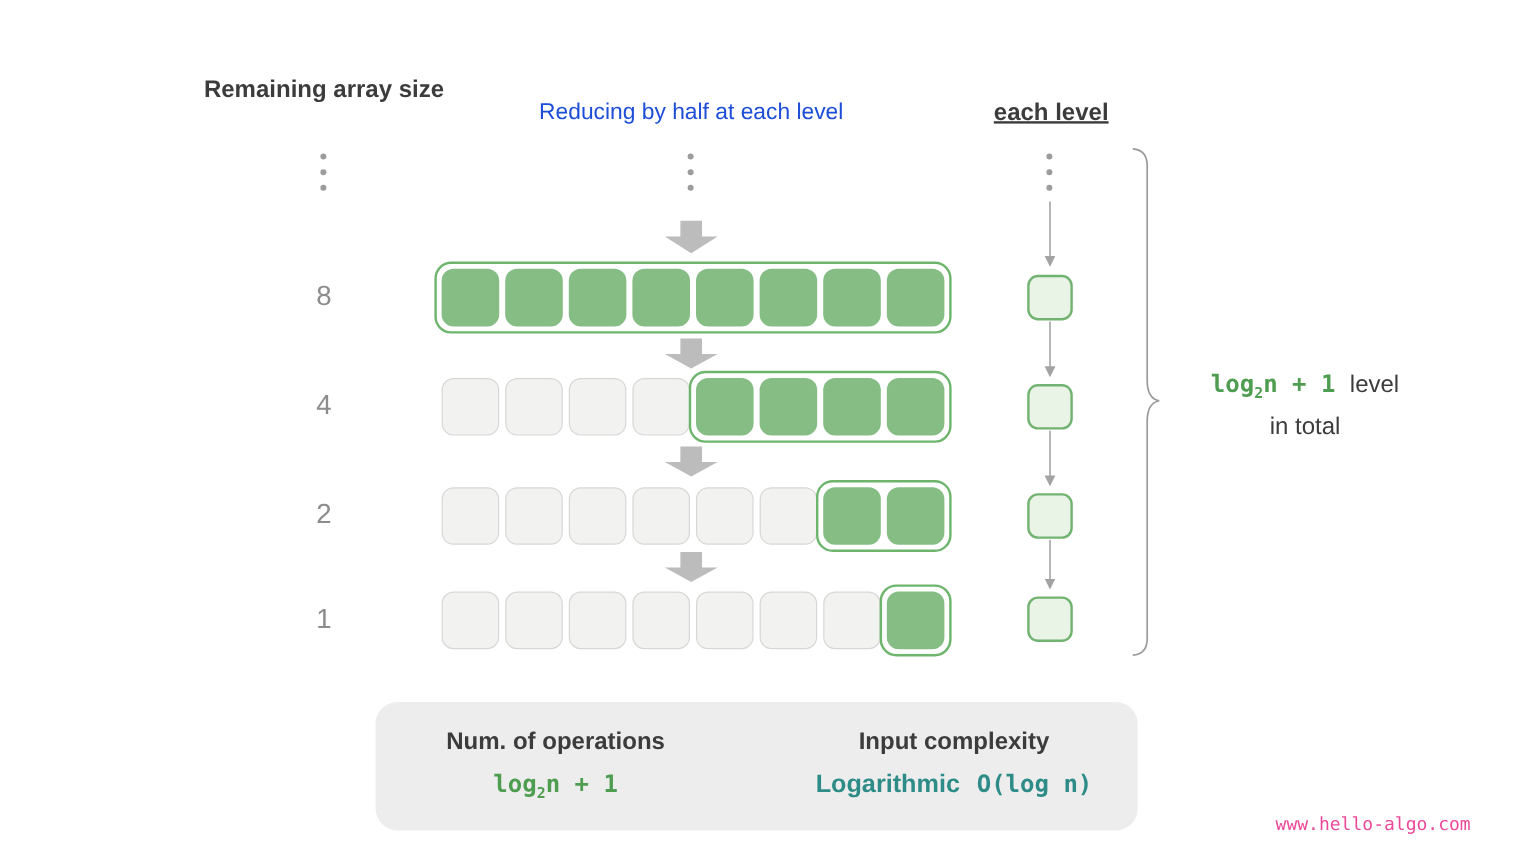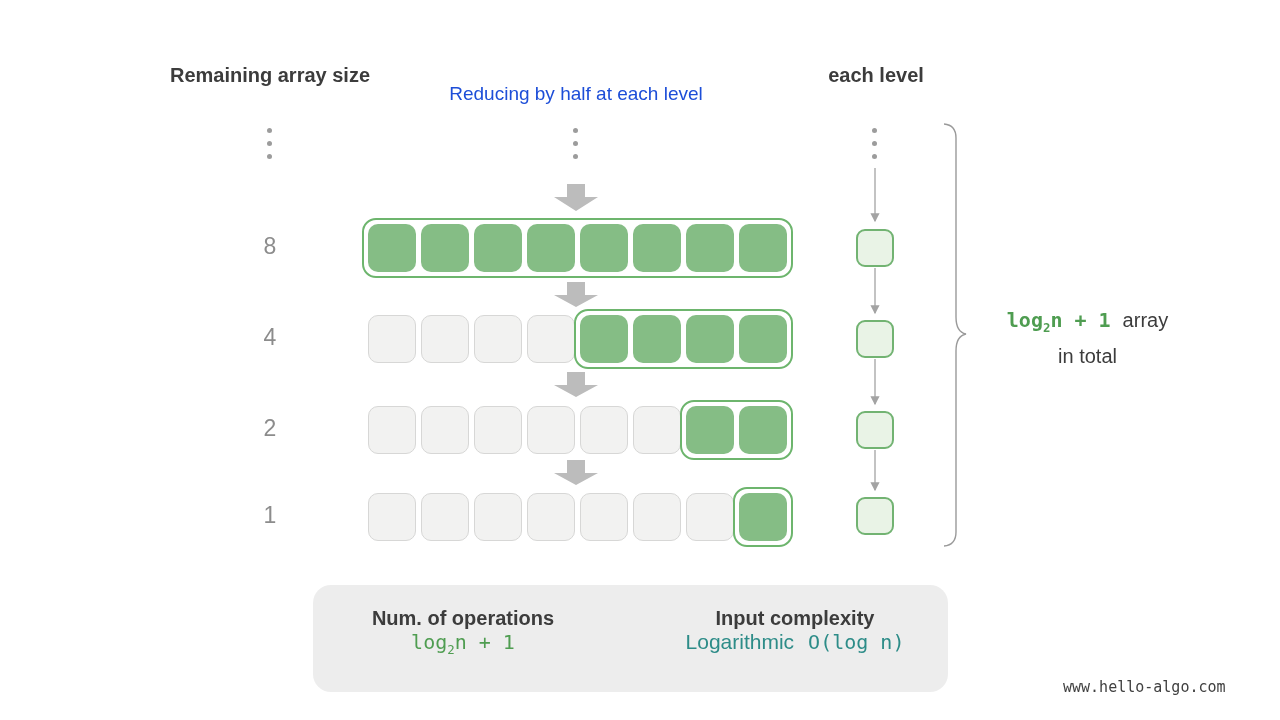--- a/index.html
+++ b/index.html
@@ -29,26 +29,26 @@
   .brace-label{position:absolute;left:980px;top:306px;width:215px;text-align:center;
                font-size:20px;line-height:28px;color:#3c3c3c;}
   .brace-label .formula{font-weight:bold;}
   .brace-label .lvl{margin-left:12px;}
   sub{font-size:0.62em;}
 
   .summary{position:absolute;left:313px;top:585px;width:635px;height:107px;
            background:#ededed;border-radius:18px;}
   .sum-group{position:absolute;text-align:center;}
   .sum-title{font-size:20px;font-weight:bold;color:#3c3c3c;}
-  .sum-value{font-size:20px;font-weight:normal;}
+  .sum-value{margin-top:11px;font-size:20px;font-weight:bold;}
   .teal{color:#2d8c88;}
   .gap-l{margin-left:14px;}
 
   .watermark{position:absolute;left:1063px;top:678px;font-family:"DejaVu Sans Mono",monospace;
-             font-size:15px;color:#404040;}
+             font-size:15px;color:#ec4899;}
 </style>
 </head>
 <body>
 
 <div class="canvas">
 
   <svg class="overlay" viewBox="0 0 1280 720">
     <defs>
       <marker id="ah" markerWidth="9" markerHeight="9" refX="6" refY="3.5" orient="auto">
         <path d="M0,0 L7,3.5 L0,7 Z" fill="#a3a3a3"></path>
@@ -67,21 +67,21 @@
 
     <path d="M944,124 Q956,125 956,138 L956,317 Q956,332 966,334 Q956,336 956,351 L956,532 Q956,545 944,546" fill="none" stroke="#9a9a9a" stroke-width="1.4"></path>
 
     <polygon fill="#c2c2c2" points="601,629 623,629 623,620 641,637 623,654 623,645 601,645"></polygon>
   </svg>
 
   <div class="hdr" style="left:120px;top:64px;width:300px;">Remaining array size</div>
 
   <div class="hdr-sub" style="left:400px;top:83px;width:352px;">Reducing by half at each level</div>
 
-  <div class="hdr" style="left:776px;top:64px;width:200px;">each level</div>
+  <div class="hdr" style="left:776px;top:83px;width:200px;text-decoration:underline;">each level</div>
 
   <div class="vdots" style="left:267px;top:128px;">
       <i></i>
       <i></i>
       <i></i>
     </div>
   <div class="vdots" style="left:573px;top:128px;">
       <i></i>
       <i></i>
       <i></i>
@@ -135,21 +135,21 @@
       <div class="cell gray" style="left: 580px; top: 493px;"></div>
       <div class="cell gray" style="left: 633px; top: 493px;"></div>
       <div class="cell gray" style="left: 686px; top: 493px;"></div>
       <div class="subarray" style="left: 733px; top: 487px; width: 60px;"></div>
       <div class="cell green" style="left: 739px; top: 493px;"></div>
       <div class="opbox" style="left: 856px; top: 497px;"></div>
     </div>
 
   <div class="brace-label">
     <div>
-      <span class="formula mono green"><span>log</span><sub>2</sub><span>n + 1</span></span><span class="lvl">array</span>
+      <span class="formula mono green"><span>log</span><sub>2</sub><span>n + 1</span></span><span class="lvl">level</span>
     </div>
     <div>in total</div>
   </div>
 
   <div class="summary">
     <div class="sum-group" style="left:20px;top:22px;width:260px;text-align:center;">
       <div class="sum-title">Num. of operations</div>
       <div class="sum-value mono green"><span>log</span><sub>2</sub><span>n + 1</span></div>
     </div>
     <div class="sum-group" style="left:342px;top:22px;width:280px;">

